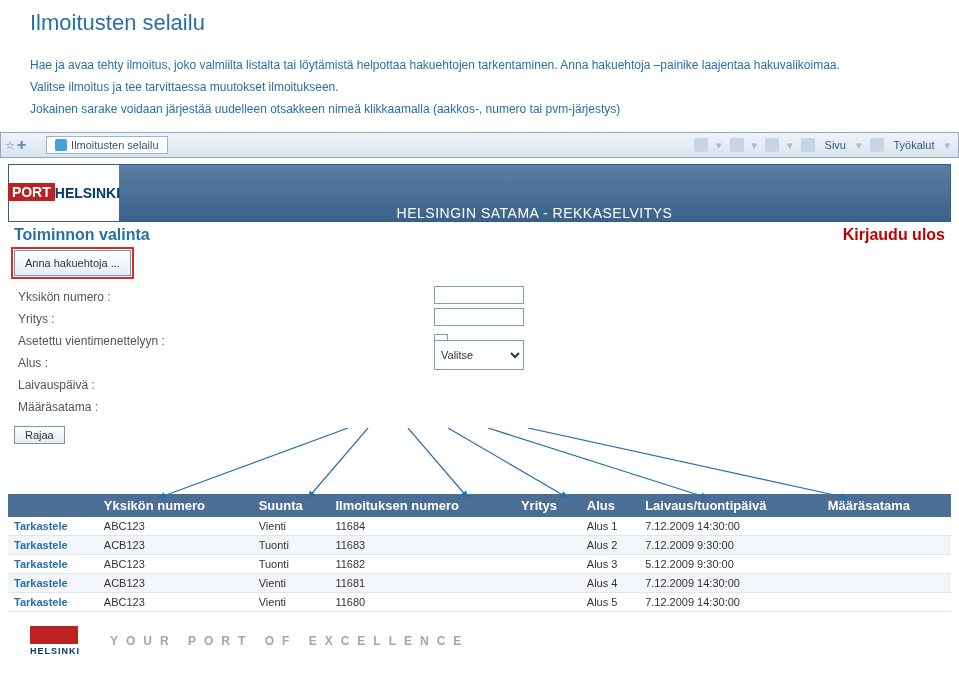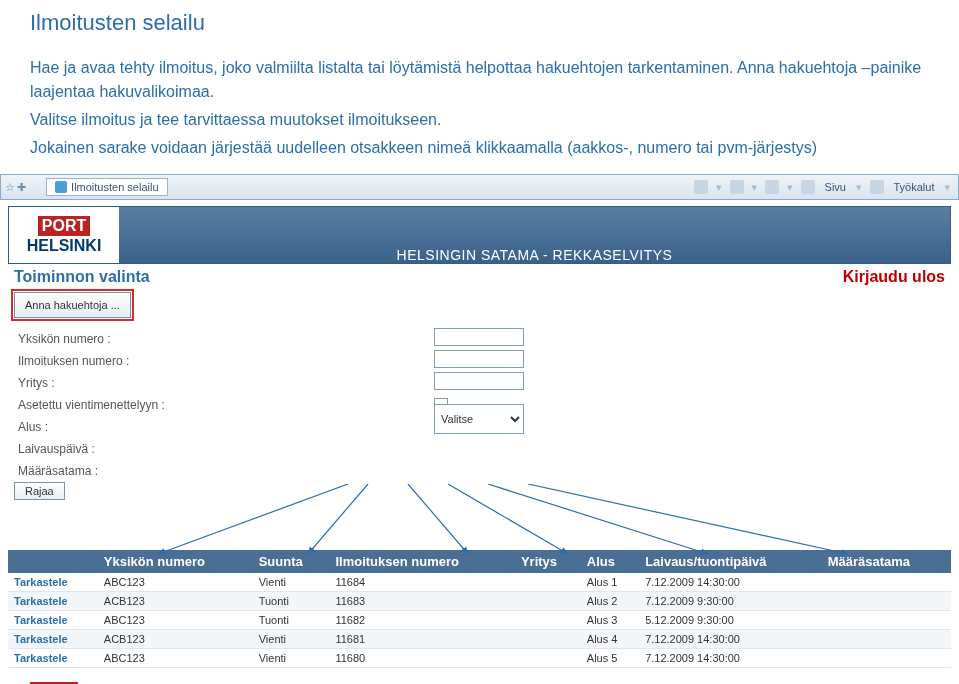--- a/index.html
+++ b/index.html
@@ -1,53 +1,53 @@
 <!DOCTYPE html>
 <html><head>
 <meta charset="utf-8">
 <style>
   * { box-sizing: border-box; margin: 0; padding: 0; }
   body { font-family: Arial, sans-serif; font-size: 12px; background: #fff; width: 959px; }
   
   .slide-header { padding: 10px 30px 5px; }
   .slide-title { color: #2a6fab; font-size: 22px; font-weight: normal; }
-  .slide-text { padding: 15px 30px 10px; color: #2a6fab; font-size: 16px; line-height: 1.5; }
+  .slide-text { padding: 15px 30px 10px; color: #2a6fab; font-size: 12px; line-height: 1.5; }
   .slide-text p { margin-bottom: 4px; }
   
   .browser-chrome { background: linear-gradient(#eef3f8, #d9e4ee); border: 1px solid #8fa9c2; display: flex; align-items: center; height: 26px; font-size: 11px; color: #3a5577; padding: 0 4px; }
   .tab { background: #fff; border: 1px solid #9fb3c8; padding: 2px 8px; display: flex; align-items: center; gap: 4px; margin-left: 18px; }
   .tab .fav { width: 12px; height: 12px; background: #48a0d8; border-radius: 2px; }
   .chrome-spacer { flex: 1; }
   .chrome-icons { display: flex; gap: 8px; align-items: center; padding-right: 4px; }
   .chrome-btn { width: 14px; height: 14px; background: #c8d6e3; border-radius: 2px; }
   .chrome-label { padding: 0 2px; }
   .chrome-sep { color: #a8bccf; }
   
   .app-area { background: #fff; padding: 6px 8px 4px; }
   .banner { display: flex; align-items: stretch; height: 58px; background: linear-gradient(#5b7fa3, #39618a); border: 1px solid #335d85; }
-  .banner-logo { width: 110px; background: #fff; display: flex; align-items: center; justify-content: center; font-weight: bold; font-size: 16px; color: #003b6f; flex-direction: column; line-height: 1; }
+  .banner-logo { width: 110px; background: #fff; display: flex; align-items: center; justify-content: center; font-weight: bold; font-size: 14px; color: #003b6f; flex-direction: row; line-height: 1; }
   .banner-logo .red { background: #b22; color: #fff; padding: 2px 4px; margin-bottom: 2px; }
   .banner-mid { flex: 1; display: flex; align-items: flex-end; justify-content: center; }
   .banner-title { color: #fff; font-size: 14px; letter-spacing: 0.5px; }
   
   .subnav { display: flex; justify-content: space-between; align-items: center; padding: 4px 6px; font-size: 16px; }
   .subnav-left { color: #2a6fab; font-weight: bold; }
   .subnav-right { color: #c00000; font-weight: bold; }
   
   .filter-section { padding: 2px 6px 4px; }
   .filter-btn { border: 1px solid #7a92aa; background: linear-gradient(#fefefe, #e6edf4); padding: 6px 10px; font-size: 11px; color: #333; outline: 2px solid #d82a2a; outline-offset: 1px; display: inline-block; cursor: pointer; }
   
   .filter-grid { margin: 6px 0 2px; }
   .filter-row { display: flex; align-items: flex-end; height: 22px; }
   .filter-label { width: 420px; padding-left: 4px; color: #555; font-size: 12px; }
   .filter-input { width: 90px; height: 18px; border: 1px solid #7e9db9; background: #fff; }
   .filter-check { width: 14px; height: 14px; border: 1px solid #7e9db9; background: #fff; }
   .filter-select { width: 90px; height: 30px; border: 1px solid #7e9db9; background: #fff; font-size: 11px; color: #333; padding-left: 2px; }
   
-  .rajaa-btn { border: 1px solid #7a92aa; background: linear-gradient(#fefefe, #e6edf4); padding: 2px 10px; font-size: 11px; color: #333; display: inline-block; cursor: pointer; margin-top: 2px; }
+  .rajaa-btn { border: 1px solid #7a92aa; background: linear-gradient(#fefefe, #e6edf4); padding: 2px 10px; font-size: 11px; color: #333; display: inline-block; cursor: pointer; margin-top: 10px; }
   
   .arrows-area { position: relative; height: 60px; }
   .arrows-area svg { position: absolute; top: -20px; left: 0; }
   
   .results-table { width: 100%; border-collapse: collapse; font-size: 11px; margin-top: -14px; }
   .results-table thead th { background: #4a6e94; color: #fff; font-weight: bold; text-align: left; padding: 4px 6px; font-size: 13px; }
   .results-table tbody td { padding: 3px 6px; color: #333; border-bottom: 1px solid #e0e6ec; }
   .results-table tbody td.link { color: #2a6fab; font-weight: bold; cursor: pointer; }
   .results-table tbody tr:nth-child(even) { background: #f3f6f9; }
   
@@ -111,24 +111,20 @@
     <a class="subnav-left">Toiminnon valinta</a>
     <a class="subnav-right">Kirjaudu ulos</a>
   </div>
 
   <div class="filter-section">
     <span class="filter-btn">Anna hakuehtoja ...</span>
 
     <div class="filter-grid">
       <div class="filter-row">
         <div class="filter-label">Yksikön numero :</div>
-        <input class="filter-input" style="">
-      </div>
-      <div class="filter-row">
-        <div class="filter-label">Ilmoituksen numero :</div>
         <input class="filter-input" style="">
       </div>
       <div class="filter-row">
         <div class="filter-label">Yritys :</div>
         <input class="filter-input" style="">
       </div>
       <div class="filter-row">
         <div class="filter-label">Asetettu vientimenettelyyn :</div>
         <span class="filter-check"></span>
       </div>

